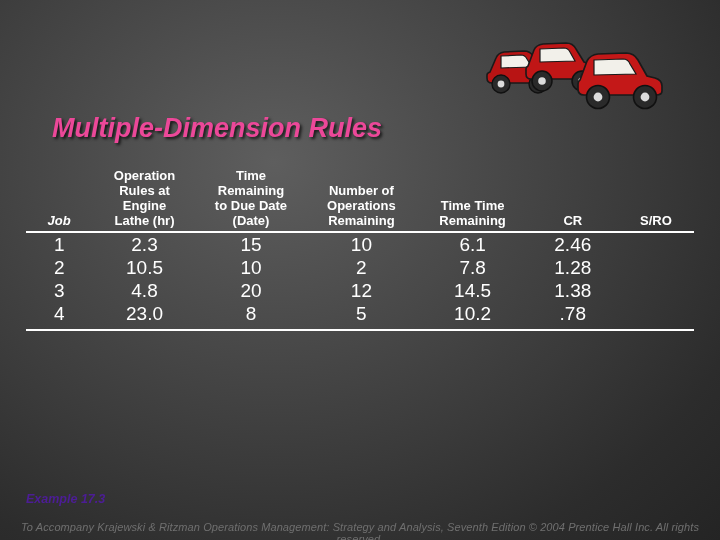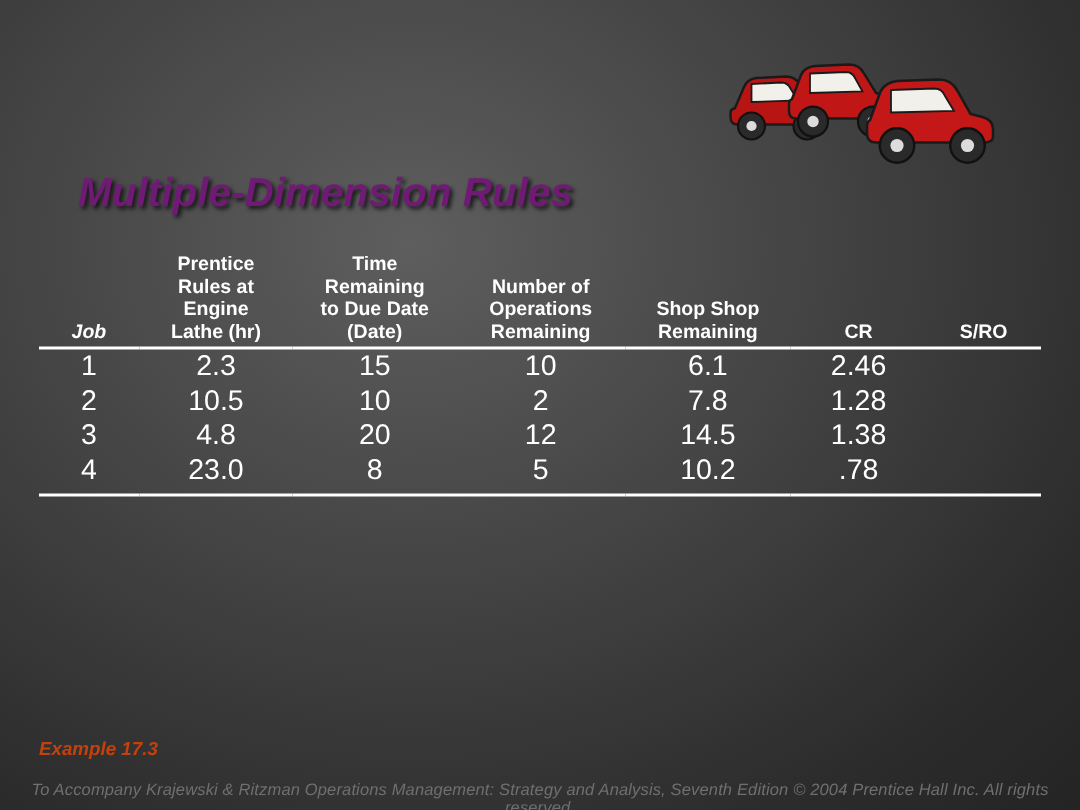--- a/index.html
+++ b/index.html
@@ -34,21 +34,21 @@
     white-space: nowrap;
   }
 
   .subtitle {
     position: absolute;
     left: 52px;
     top: 113px;
     font-size: 27px;
     font-weight: bold;
     font-style: italic;
-    color: #701a75;
+    color: #ec4899;
     text-shadow: 2px 2px 3px rgba(0,0,0,0.7);
     white-space: nowrap;
   }
 
   
   .cars {
     position: absolute;
     left: 470px;
     top: 28px;
     width: 210px;
@@ -111,21 +111,21 @@
   td.c-sro  { text-align: left;   }
 
   
   .example {
     position: absolute;
     left: 26px;
     top: 492px;
     font-size: 12.5px;
     font-style: italic;
     font-weight: bold;
-    color: #c2410c;
+    color: #4c1d95;
   }
 
   .credit {
     position: absolute;
     left: 0;
     right: 0;
     top: 521px;
     text-align: center;
     font-size: 11px;
     font-style: italic;
@@ -173,38 +173,38 @@
   </div>
 
   <div class="table-wrap">
     <table class="data">
       <thead>
         <tr>
           <th class="col-job">
             <div>Job</div>
           </th>
           <th class="col-op">
-            <div>Prentice</div>
+            <div>Operation</div>
             <div>Rules at</div>
             <div>Engine</div>
             <div>Lathe (hr)</div>
           </th>
           <th class="col-time">
             <div>Time</div>
             <div>Remaining</div>
             <div>to Due Date</div>
             <div>(Date)</div>
           </th>
           <th class="col-num">
             <div>Number of</div>
             <div>Operations</div>
             <div>Remaining</div>
           </th>
           <th class="col-shop">
-            <div>Shop Shop</div>
+            <div>Time Time</div>
             <div>Remaining</div>
           </th>
           <th class="col-cr">
             <div>CR</div>
           </th>
           <th class="col-sro">
             <div>S/RO</div>
           </th>
         </tr>
       </thead>

